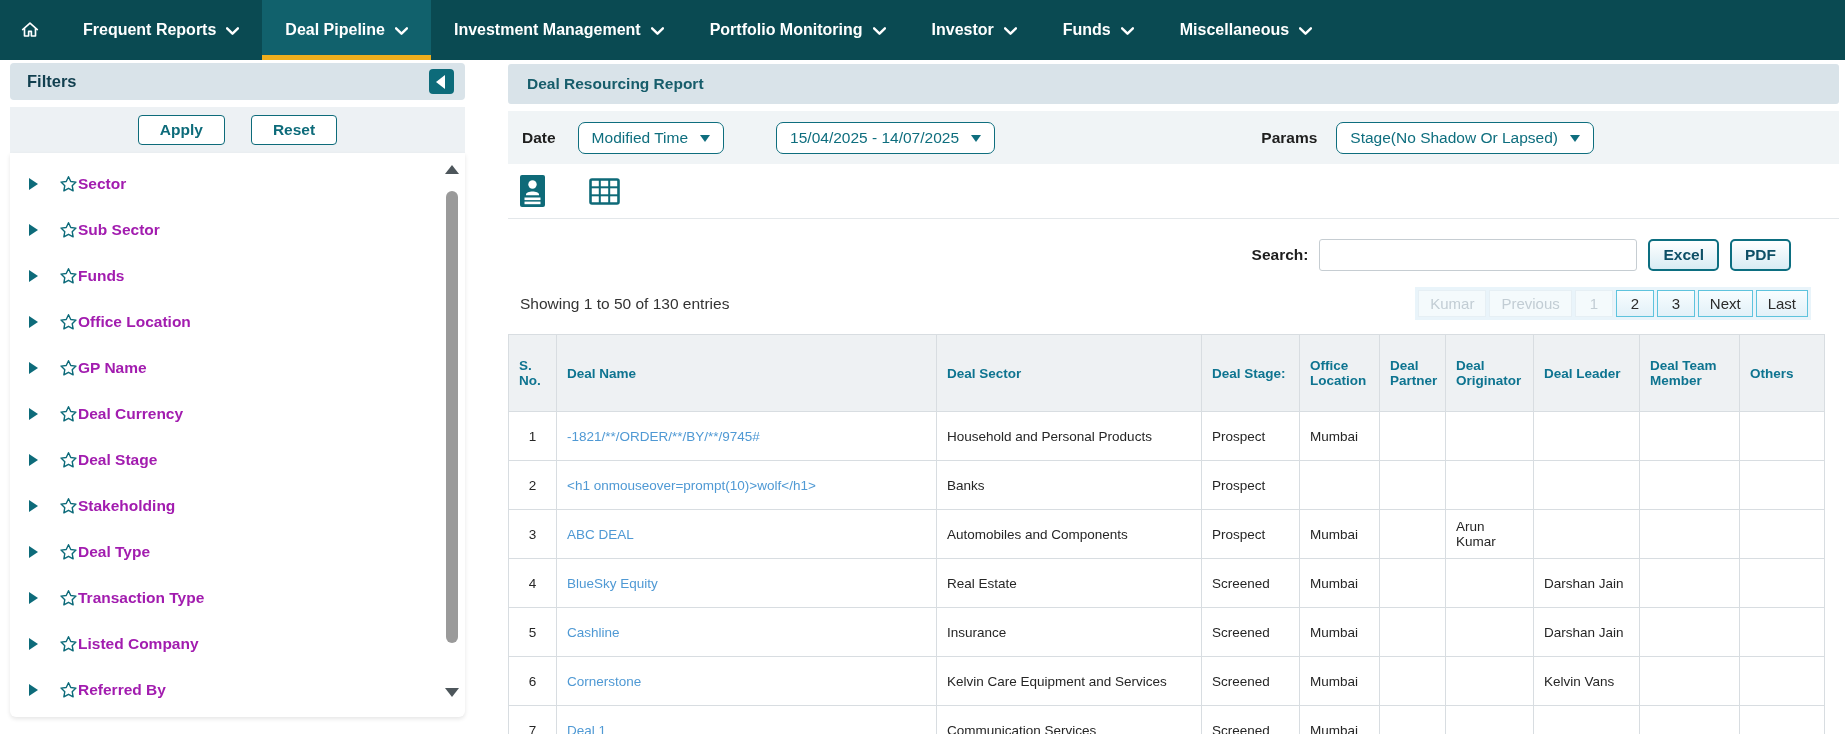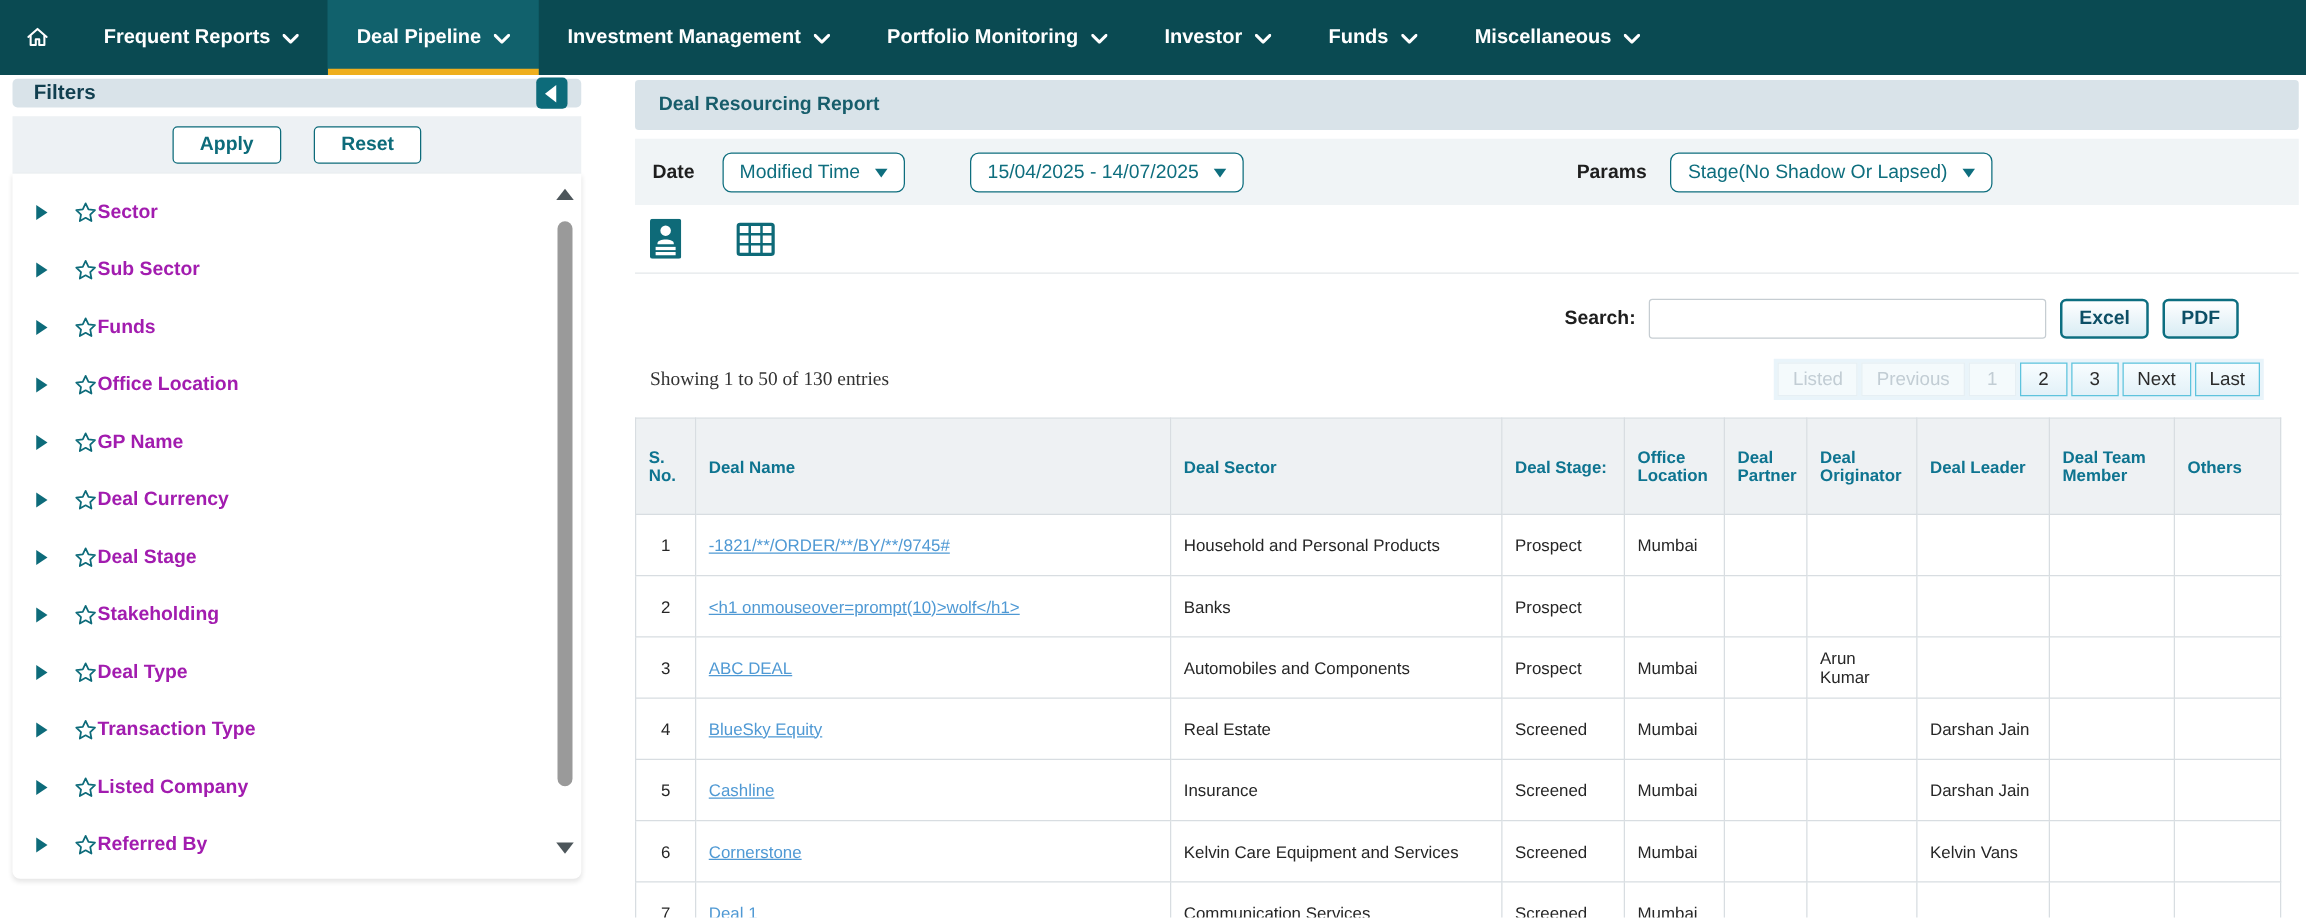--- a/index.html
+++ b/index.html
@@ -10,21 +10,21 @@
   }
   
   .navbar{position:absolute;top:0;left:0;right:0;height:60px;background:#0a4a52;display:flex;align-items:stretch;}
   .nav-home{width:60px;display:flex;align-items:center;justify-content:center;color:#fff;cursor:pointer;}
   .nav-item{display:flex;align-items:center;gap:10px;padding:0 23px;color:#fff;font-weight:700;font-size:16px;cursor:pointer;white-space:nowrap;}
   .nav-item.active{background:#11616c;box-shadow:inset 0 -5px 0 #eeae1d;}
   .chev{display:inline-flex;}
   .chev svg{width:13px;height:8px;display:block;margin-top:2px;}
   
   .filters{position:absolute;left:10px;top:63px;width:455px;height:658px;}
-  .filters-header{height:23px;background:#d9e3e9;border-radius:4px;display:flex;align-items:center;padding:0 11px 0 17px;}
+  .filters-header{height:37px;background:#d9e3e9;border-radius:4px;display:flex;align-items:center;padding:0 11px 0 17px;}
   .filters-title{color:#113f4f;font-weight:700;font-size:16.5px;}
   .collapse-btn{margin-left:auto;width:25px;height:25px;background:#0d6b7a;border:none;border-radius:4px;display:flex;align-items:center;justify-content:center;cursor:pointer;padding:0;}
   .tri-left{width:0;height:0;border:7px solid transparent;border-right:9px solid #fff;border-left:0;margin-right:2px;}
   .filters-toolbar{margin-top:7px;height:46px;background:#edf1f4;display:flex;align-items:center;justify-content:center;gap:26px;}
   .btn-outline{background:#fff;border:1.5px solid #0d6b7a;color:#0d6b7a;font-weight:700;font-size:15.5px;font-family:inherit;padding:5px 21px;border-radius:4px;cursor:pointer;}
   .filters-list{position:relative;background:#fff;height:556px;padding-top:8px;border-radius:0 0 6px 6px;box-shadow:0 2px 4px rgba(0,0,0,0.10);}
   .filter-item{height:46px;display:flex;align-items:center;cursor:pointer;}
   .fi-arrow{margin-left:19px;width:0;height:0;border:6px solid transparent;border-left:9px solid #0d6b7a;border-right:0;}
   .fi-star{margin-left:21px;display:inline-flex;}
   .fi-label{margin-left:0;color:#a21caf;font-weight:700;font-size:15.5px;}
@@ -42,31 +42,31 @@
   .caret{width:0;height:0;border:5.5px solid transparent;border-top:7px solid #0e6e7e;border-bottom:0;margin-top:2px;}
   .dd-datefield{margin-left:22px;}
   .dd-daterange{margin-left:52px;}
   .params-group{margin-left:auto;margin-right:231px;display:flex;align-items:center;gap:19px;}
   .views-row{height:54px;display:flex;align-items:center;gap:44px;padding-left:12px;border-bottom:1px solid #e3e7ea;background:#fff;}
   .icon-btn{background:none;border:none;padding:0;cursor:pointer;display:inline-flex;}
   .search-row{display:flex;align-items:center;justify-content:flex-end;margin-top:20px;padding-right:48px;gap:11px;}
   .search-input{width:300px;height:30px;border:1px solid #c6cdd2;border-radius:3px;font-family:inherit;font-size:14px;padding:0 8px;}
   .btn-export{border:2px solid #0c6e80;border-radius:5px;background:linear-gradient(#ffffff,#d8ecf4);color:#0d4f66;font-weight:700;font-size:15.5px;font-family:inherit;padding:5px 13px;cursor:pointer;}
   .meta-row{display:flex;align-items:center;margin-top:16px;padding-right:28px;}
-  .showing{font-size:15.5px;color:#333;padding-left:12px;font-family:Liberation Serif, serif;}
+  .showing{font-size:15.5px;color:#333;padding-left:12px;}
   .pagination{margin-left:auto;background:#e9f4fa;padding:3px;display:flex;gap:3px;}
   .page-btn{min-width:14px;padding:4px 11px;font-size:15px;text-align:center;border:1px solid;cursor:pointer;}
   .page-btn.disabled{color:#c2cdd4;border-color:#e6eff4;background:#f4fafc;cursor:default;}
   .page-btn.enabled{color:#2b2b2b;border-color:#5ec3dd;background:linear-gradient(#f8fdff,#e2f1f8);}
   
   .report-table{margin-top:14px;border-collapse:collapse;width:1316px;table-layout:fixed;}
   .report-table th{background:#eef1f3;color:#0e7490;font-weight:700;font-size:13.5px;text-align:left;padding:10px 10px;border:1px solid #d8dde1;vertical-align:middle;height:56px;}
   .report-table td{font-size:13.5px;color:#262626;padding:4px 10px;border:1px solid #d8dde1;height:40px;vertical-align:middle;overflow:hidden;}
   .report-table td.sno{text-align:center;}
-  .deal-link{color:#4f99d4;cursor:pointer;text-decoration:underline;}
+  .deal-link{color:#4f99d4;cursor:pointer;}
 </style>
 </head>
 <body>
 
 <div class="navbar">
   <div class="nav-home">
     <span style="display:inline-flex;">
       <svg viewBox="0 0 24 24" width="22" height="22">
           <path d="M4 11.5L12 4.5l8 7" fill="none" stroke="#fff" stroke-width="1.8" stroke-linecap="round" stroke-linejoin="round"></path>
           <path d="M6 10v8.5h4.5v-5h3v5H18V10" fill="none" stroke="#fff" stroke-width="1.8" stroke-linejoin="round"></path>
@@ -314,21 +314,21 @@
     <span class="lbl">Search:</span>
     <input class="search-input" type="text" value="" style="">
     <button class="btn-export">Excel</button>
     <button class="btn-export">PDF</button>
   </div>
 
   <div class="meta-row">
     <span class="showing">Showing 1 to 50 of 130 entries</span>
     <div class="pagination">
 
-    <span class="page-btn disabled">Listed</span>
+    <span class="page-btn disabled">Kumar</span>
         <span class="page-btn disabled">Previous</span>
         <span class="page-btn disabled">1</span>
         <span class="page-btn enabled">2</span>
         <span class="page-btn enabled">3</span>
         <span class="page-btn enabled">Next</span>
         <span class="page-btn enabled">Last</span>
       </div>
   </div>
 
   <table class="report-table">

